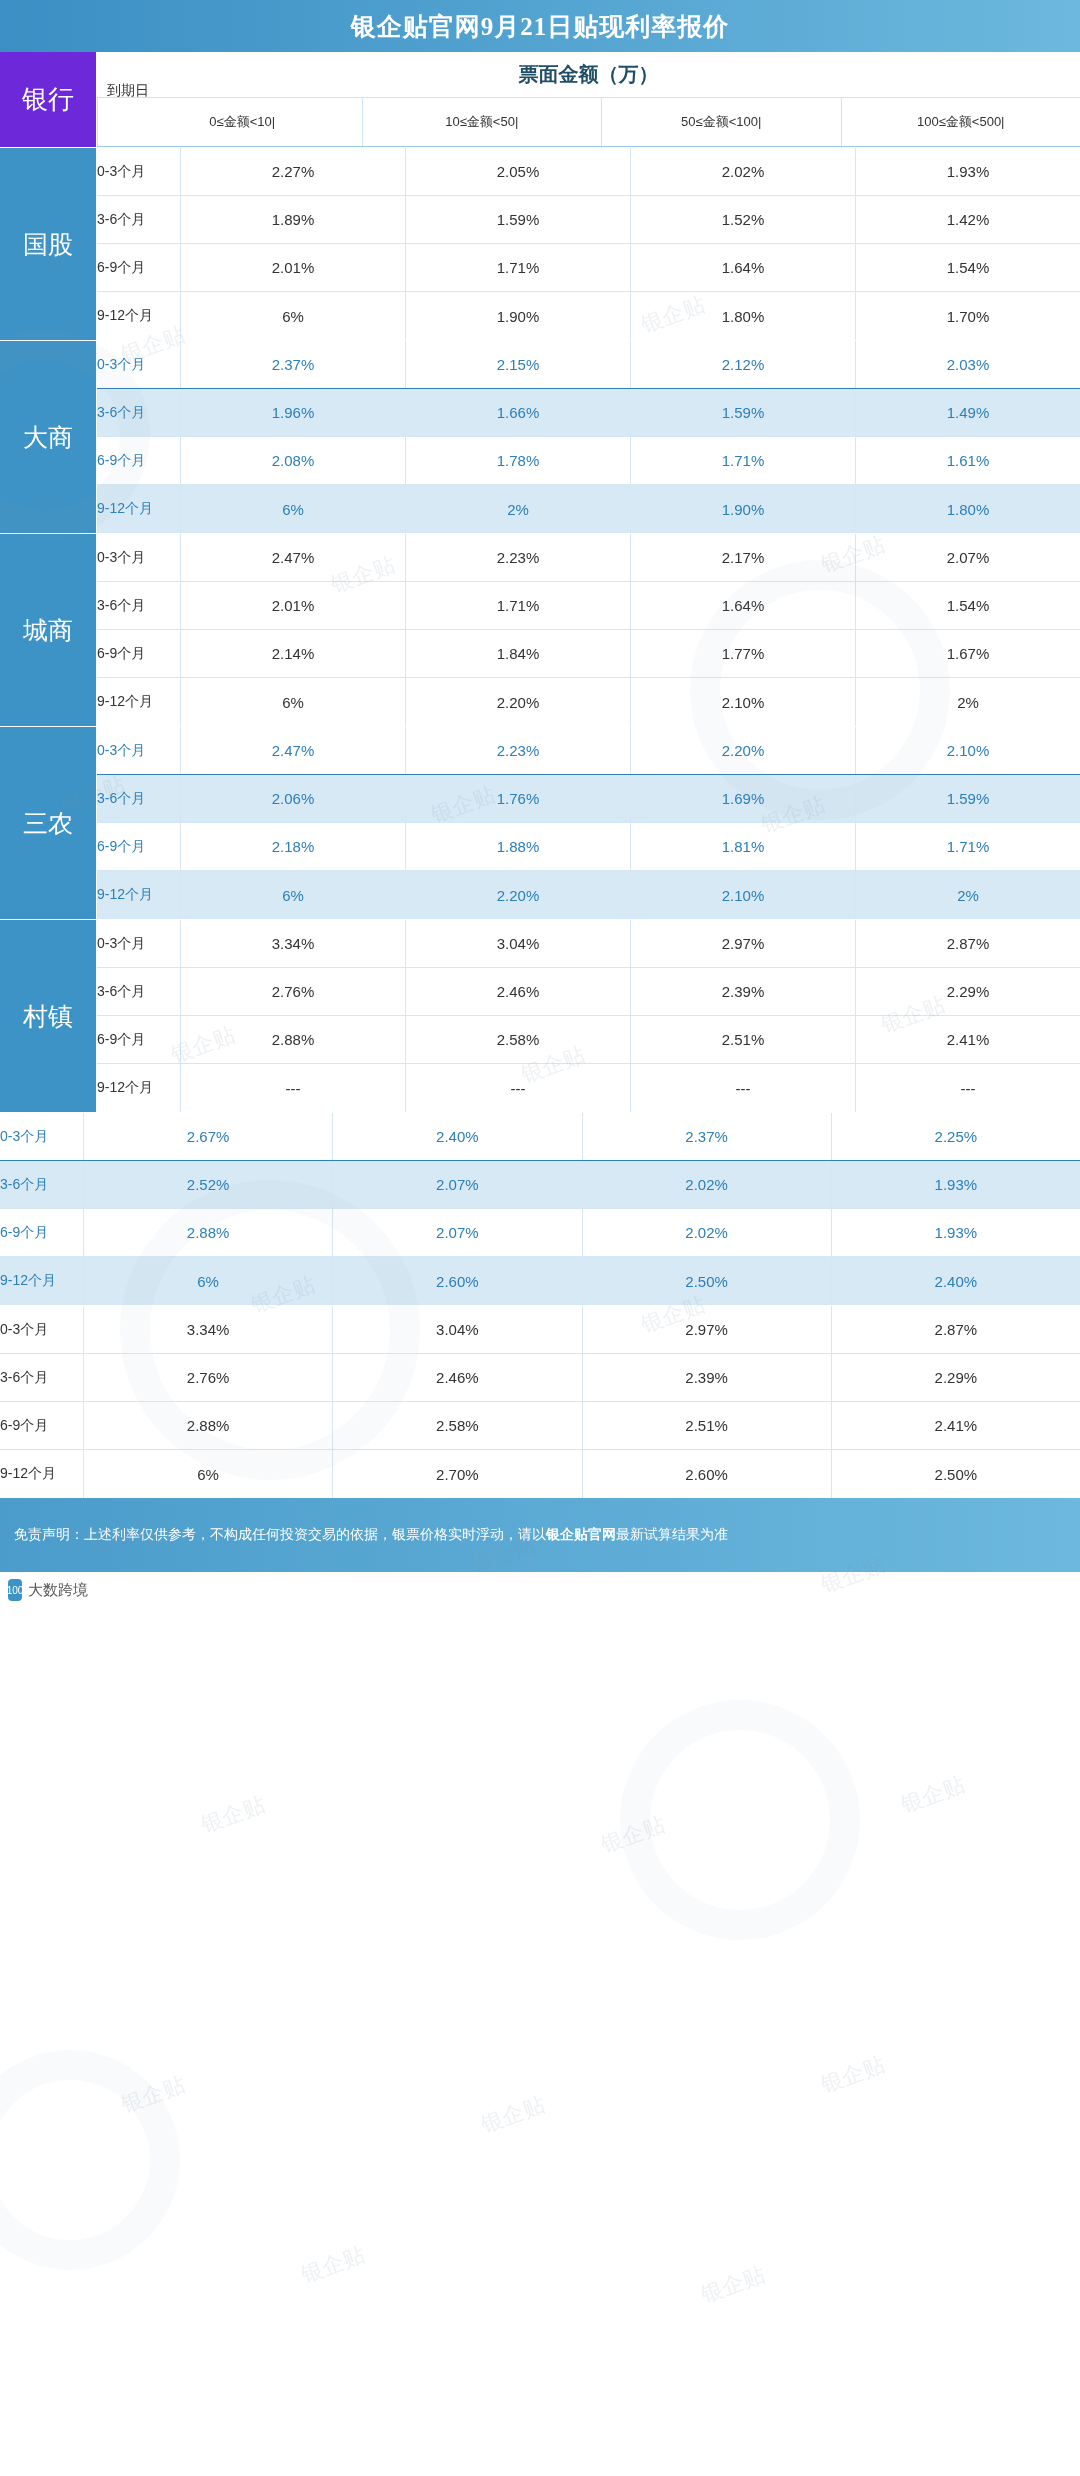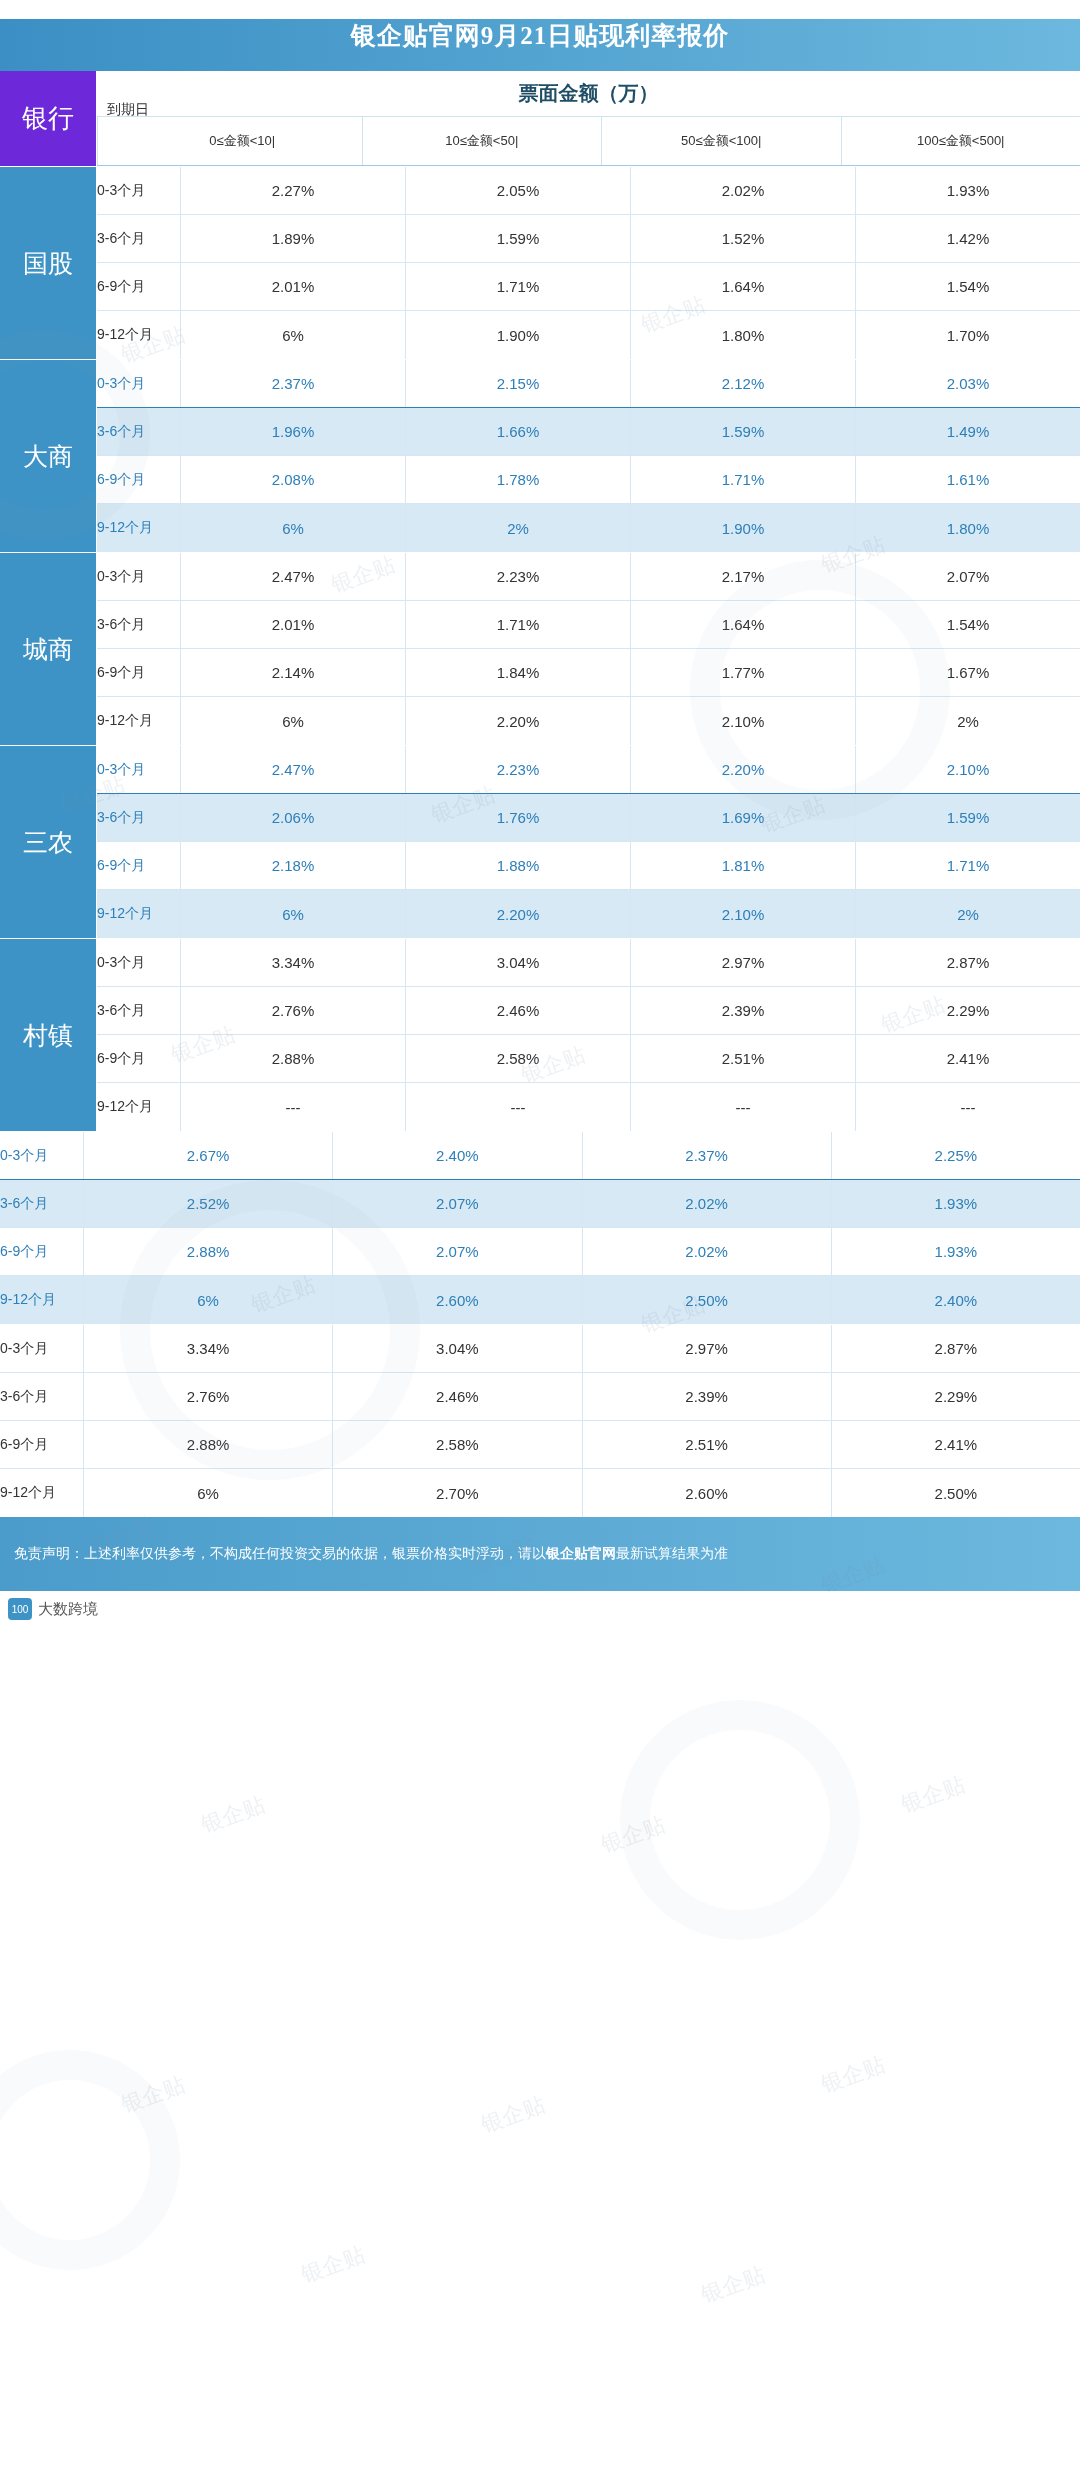--- a/index.html
+++ b/index.html
@@ -16,22 +16,22 @@
     min-height: 2476px;
     background: #fff;
     overflow: hidden;
   }
 
   
   .titlebar {
     height: 52px;
     background: linear-gradient(to right, #3b8fc4, #6cb8de);
     display: flex;
-    justify-content: center;
-    margin-top: 19px;
+    align-items: center;
+    justify-content: center;
   }
   .titlebar .t {
     color: #ffffff;
     font-size: 25px;
     font-weight: bold;
     letter-spacing: 1px;
     font-family: "Liberation Serif", serif;
   }
 
   
@@ -153,21 +153,21 @@
   .footer .txt b { font-weight: bold; }
   .brandbar {
     height: 36px;
     background: #ffffff;
     display: flex;
     align-items: center;
     padding-left: 8px;
     gap: 6px;
   }
   .brand-logo {
-    width: 24px; height: 22px;
+    width: 14px; height: 22px;
     border-radius: 4px;
     background: #3e93c6;
     color: #fff;
     font-size: 10px;
     display: flex; align-items: center; justify-content: center;
     font-family: "Liberation Sans", sans-serif;
   }
   .brand-text { font-size: 15px; color: #555; }
 
   

